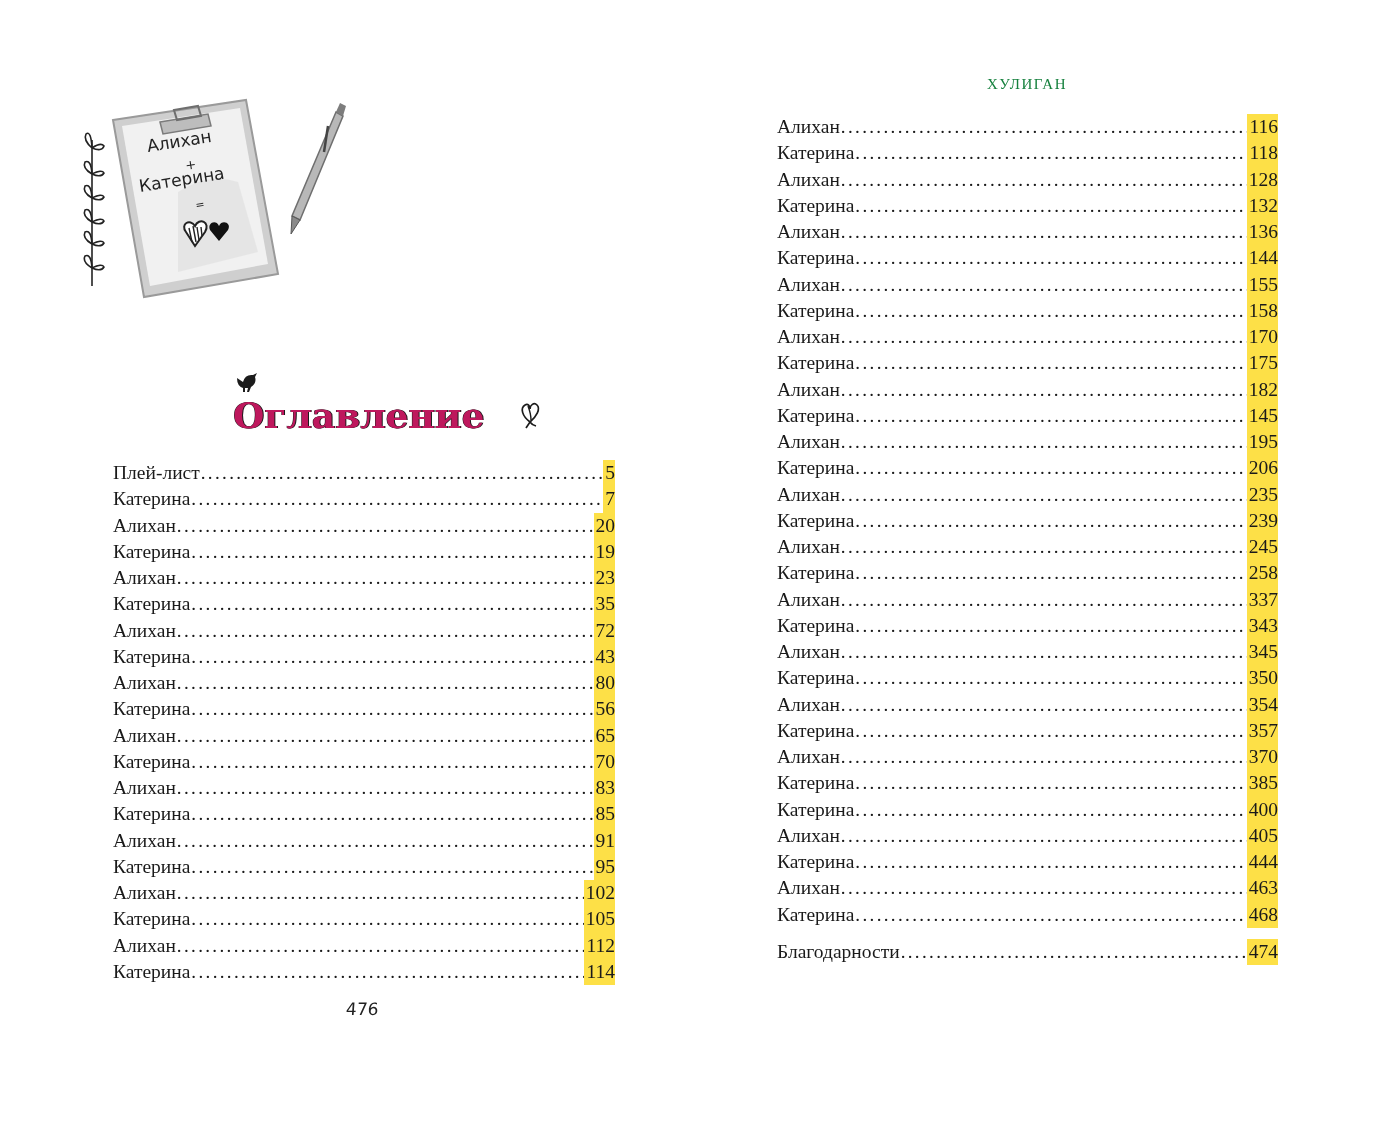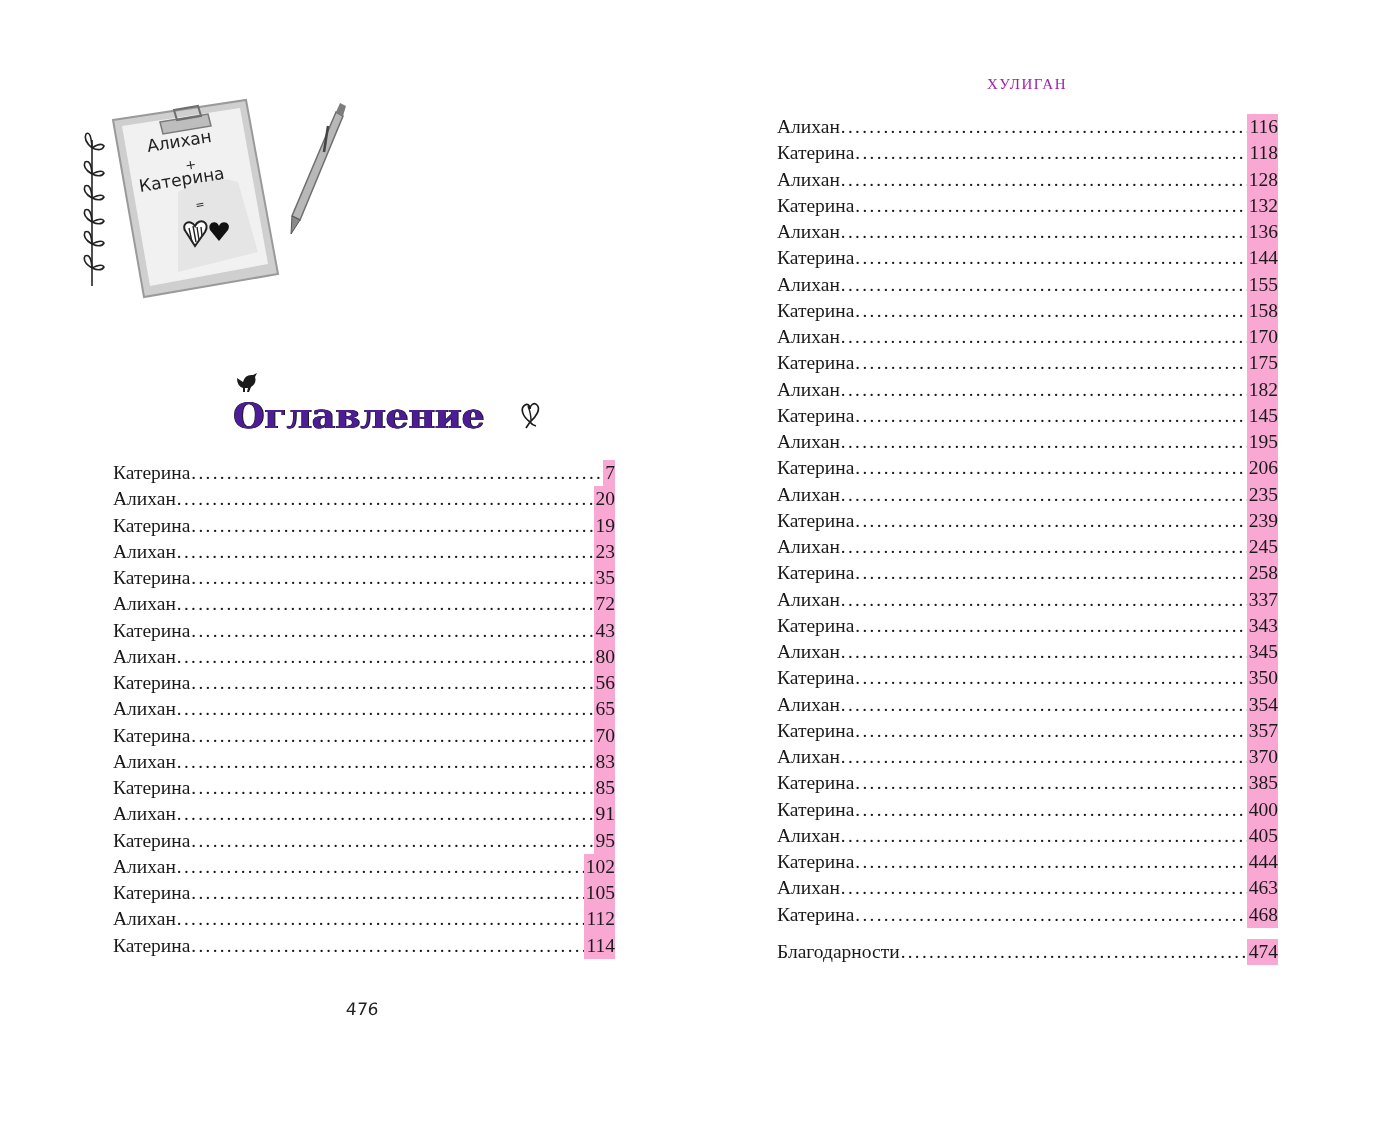--- a/index.html
+++ b/index.html
@@ -10,46 +10,46 @@
   .page { position: absolute; top: 0; height: 1125px; }
   .page-left { left: 0; width: 696px; }
   .page-right { left: 697px; width: 696px; }
 
   .illustration { position: absolute; left: 78px; top: 92px; width: 290px; height: 220px; }
 
   .toc-title-wrap { position: absolute; left: 225px; top: 372px; width: 330px; height: 70px; }
   .toc-title {
     position: absolute; left: 8px; top: 22px;
     font-family: "DejaVu Serif", serif; font-weight: bold; font-size: 36px; letter-spacing: 0px;
-    color: #4c1d95; text-shadow: 1px 0 0 #1b1b1b, -0.5px 0 0 #1b1b1b;
+    color: #be185d; text-shadow: 1px 0 0 #1b1b1b, -0.5px 0 0 #1b1b1b;
   }
   .bird-icon { position: absolute; left: 8px; top: 0px; width: 30px; height: 24px; }
   .heart-doodle-icon { position: absolute; left: 292px; top: 24px; width: 26px; height: 34px; }
 
   .toc-list { position: absolute; list-style: none; margin: 0; padding: 0; }
   .toc-left { left: 113px; top: 460px; width: 502px; }
   .toc-right { left: 80px; top: 114px; width: 501px; }
   .toc-row {
     display: flex; align-items: baseline; height: 26.25px; line-height: 26.25px;
     font-family: "Liberation Serif", serif; font-size: 19.5px; white-space: nowrap; overflow: hidden;
   }
   .toc-label { flex: 0 0 auto; }
   .toc-dots {
     flex: 1 1 auto; overflow: hidden; letter-spacing: 4.6px; margin-left: 1px; font-size: 19px;
   }
   .toc-dots::before {
     content: ". . . . . . . . . . . . . . . . . . . . . . . . . . . . . . . . . . . . . . . . . . . . . . . . . . . . . . . . . . . . . . . . . . . . . . . .";
     letter-spacing: -1.2px; word-spacing: 0px;
   }
-  .toc-page { flex: 0 0 auto; text-align: center; padding-left: 2px; background: #f9a8d4; font-family: Liberation Serif, serif; }
+  .toc-page { flex: 0 0 auto; text-align: center; padding-left: 2px; background: #fde047; font-family: Liberation Serif, serif; }
   .toc-gap { height: 11px; }
 
   .running-head {
     position: absolute; left: 290px; top: 76px;
-    font-family: "Liberation Serif", serif; font-size: 15px; letter-spacing: 1.5px; color: #a21caf;
+    font-family: "Liberation Serif", serif; font-size: 15px; letter-spacing: 1.5px; color: #15803d;
   }
   .page-number {
     position: absolute; left: 346px; top: 999px;
     font-family: "DejaVu Sans", sans-serif; font-size: 17px; color: #222;
     transform: skewX(-4deg);
   }
 </style>
 </head>
 <body>
 
@@ -104,20 +104,25 @@
     </svg>
     <div class="toc-title">Оглавление</div>
     <svg class="heart-doodle-icon" viewBox="0 0 26 34">
       <path d="M13 26 c-8 -6 -10 -14 -5 -17 c3 -2 5 1 5 4 c0 -4 4 -7 7 -4 c4 4 -1 12 -7 17 q-2 3 -4 6 m4 -6 q2 3 6 4" fill="none" stroke="#1b1b1b" stroke-width="1.7"></path>
       <path d="M11 10 q3 8 3 14" fill="none" stroke="#1b1b1b" stroke-width="1.4"></path>
     </svg>
   </div>
 
   <ul class="toc-list toc-left">
     <li class="toc-row">
+        <span class="toc-label">Плей-лист</span>
+        <span class="toc-dots"></span>
+        <span class="toc-page">5</span>
+      </li>
+    <li class="toc-row">
         <span class="toc-label">Катерина</span>
         <span class="toc-dots"></span>
         <span class="toc-page">7</span>
       </li>
     <li class="toc-row">
         <span class="toc-label">Алихан</span>
         <span class="toc-dots"></span>
         <span class="toc-page">20</span>
       </li>
     <li class="toc-row">

